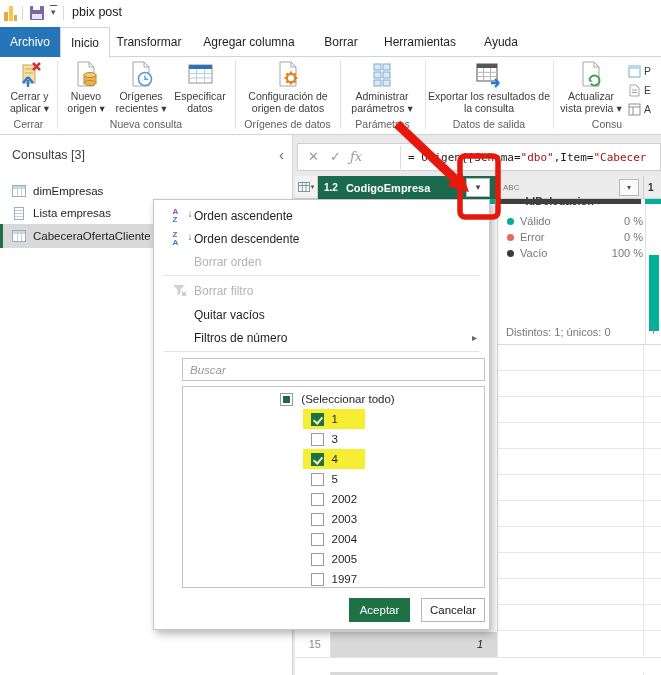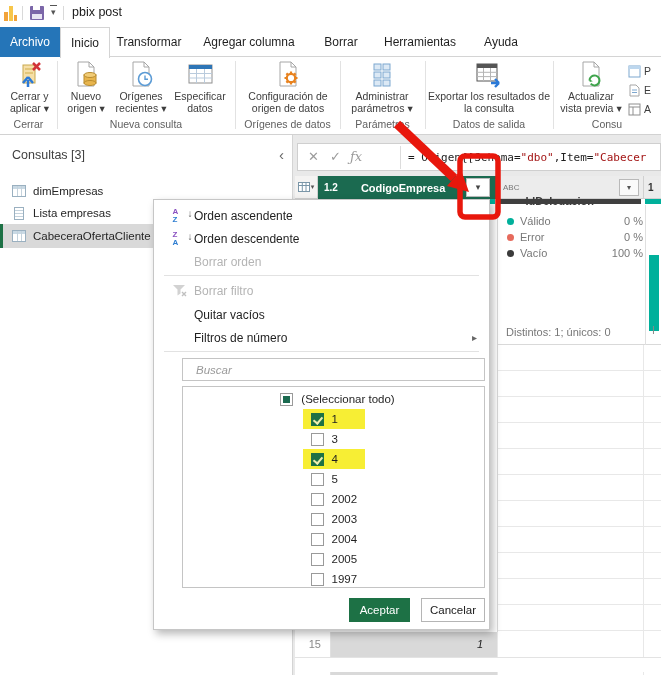--- a/index.html
+++ b/index.html
@@ -48,21 +48,21 @@
   .fbar { left:297px; top:143px; width:364px; height:28px; background:#fff; border:1px solid #cfcfcf; }
   .fico { position:absolute; top:5px; font-size:13px; color:#9b9b9b; }
   .fx { font-style:italic; font-family:"DejaVu Serif",serif; }
   .fdiv { position:absolute; left:102px; top:2px; width:1px; height:23px; background:#dcdcdc; }
   .fcode { position:absolute; left:110px; top:7px; width:250px; white-space:nowrap; overflow:hidden; font-family:"DejaVu Sans Mono",monospace; font-size:11px; color:#1d1d1d; }
   .fstr { color:#a31515; }
 
   
   .grid-bg { left:295px; top:176px; width:366px; height:499px; background:#fff; }
   .hdr-corner { left:295px; top:176px; width:23px; height:23px; background:#f4f3f2; border-right:1px solid #d0d0d0; border-bottom:1px solid #d0d0d0; display:flex; align-items:center; justify-content:center; gap:1px; }
-  .hdr1 { left:318px; top:176px; width:179px; height:23px; background:#1b6a50; color:#fff; display:flex; align-items:center;gap:15px; }
+  .hdr1 { left:318px; top:176px; width:179px; height:23px; background:#1b6a50; color:#fff; display:flex; align-items:center; }
   .hdr1 .ctype { font-size:10px; font-weight:bold; margin:0 8px 0 6px; }
   .hdr1 .cname { font-size:11px; font-weight:bold; }
   .hdr-dd1 { position:absolute; left:148px; top:2px; width:24px; height:19px; background:#fff; border:1px solid #bcbcbc; color:#444; font-size:9px; text-align:center; line-height:17px; }
   .hdr2 { left:497px; top:176px; width:146px; height:23px; background:#ececec; border-left:1px solid #d0d0d0; border-bottom:1px solid #d0d0d0; display:flex; align-items:center; color:#3b3b3b; }
   .hdr2 .ctype { font-size:8px; color:#777; margin:0 6px 0 5px; letter-spacing:0; }
   .hdr2 .cname { font-size:11px; font-weight:bold;margin-top:28px; }
   .hdr-dd2 { position:absolute; left:121px; top:3px; width:20px; height:17px; background:#fafafa; border:1px solid #b9b9b9; color:#555; font-size:8px; text-align:center; line-height:15px; }
   .hdr3 { left:643px; top:176px; width:18px; height:23px; background:#ececec; border-left:1px solid #d0d0d0; border-bottom:1px solid #d0d0d0; font-size:10px; font-weight:bold; color:#333; line-height:23px; padding-left:4px; }
   .qbar { position:absolute; top:199px; height:5px; }
 
@@ -94,21 +94,21 @@
   .mi .mtext { margin-left:2px; }
   .mi.noicon .mtext { margin-left:40px; }
   .mi.disabled { color:#b4b4b4; }
   .msep { position:absolute; left:10px; width:315px; height:1px; background:#e2e2e2; }
   .subarrow { margin-left:auto; margin-right:12px; font-size:10px; color:#666; }
   .azicon { position:relative; width:13px; height:16px; font-size:8px; font-weight:bold; line-height:8px; }
   .azicon .t { position:absolute; left:0; top:0; }
   .azicon .b { position:absolute; left:0; bottom:0; }
   .azicon .ar { position:absolute; right:-7px; top:2px; font-size:10px; font-weight:normal; color:#555; }
   .la { color:#8a51c0; } .lb { color:#2e7dd1; }
-  .search { position:absolute; left:28px; top:158px; width:303px; height:23px; border:1px solid #c4c4c4; font-family:"Liberation Sans",sans-serif; font-style:italic; font-size:11.5px; color:#444; padding-left:13px; outline:none; }
+  .search { position:absolute; left:28px; top:158px; width:303px; height:23px; border:1px solid #c4c4c4; font-family:"Liberation Sans",sans-serif; font-style:italic; font-size:11.5px; color:#444; padding-left:7px; outline:none; }
   .search::placeholder { color:#9a9a9a; }
   .listbox { position:absolute; left:28px; top:186px; width:303px; height:202px; border:1px solid #c4c4c4; padding-top:2px; overflow:hidden; }
   .fitem { height:20px; display:flex; align-items:center; font-size:11.5px; color:#1f1f1f;justify-content:center; }
   .fwrap { display:flex; align-items:center; height:20px; padding-left:8px; min-width:62px; }
   .fwrap.hl { background:#f7ee34; }
   .cb { position:relative; width:13px; height:13px; border:1px solid #9a9a9a; background:#fff; flex:0 0 auto; }
   .cb.checked { background:#1d7145; border-color:#1d7145; }
   .cb.checked::after { content:""; position:absolute; left:3.5px; top:1px; width:4px; height:7px; border:solid #fff; border-width:0 2px 2px 0; transform:rotate(40deg); }
   .hl .cb.checked::after { border-color:#f0edae; }
   .cb.ind::after { content:""; position:absolute; left:2px; top:2px; width:7px; height:7px; background:#1b6a50; }

